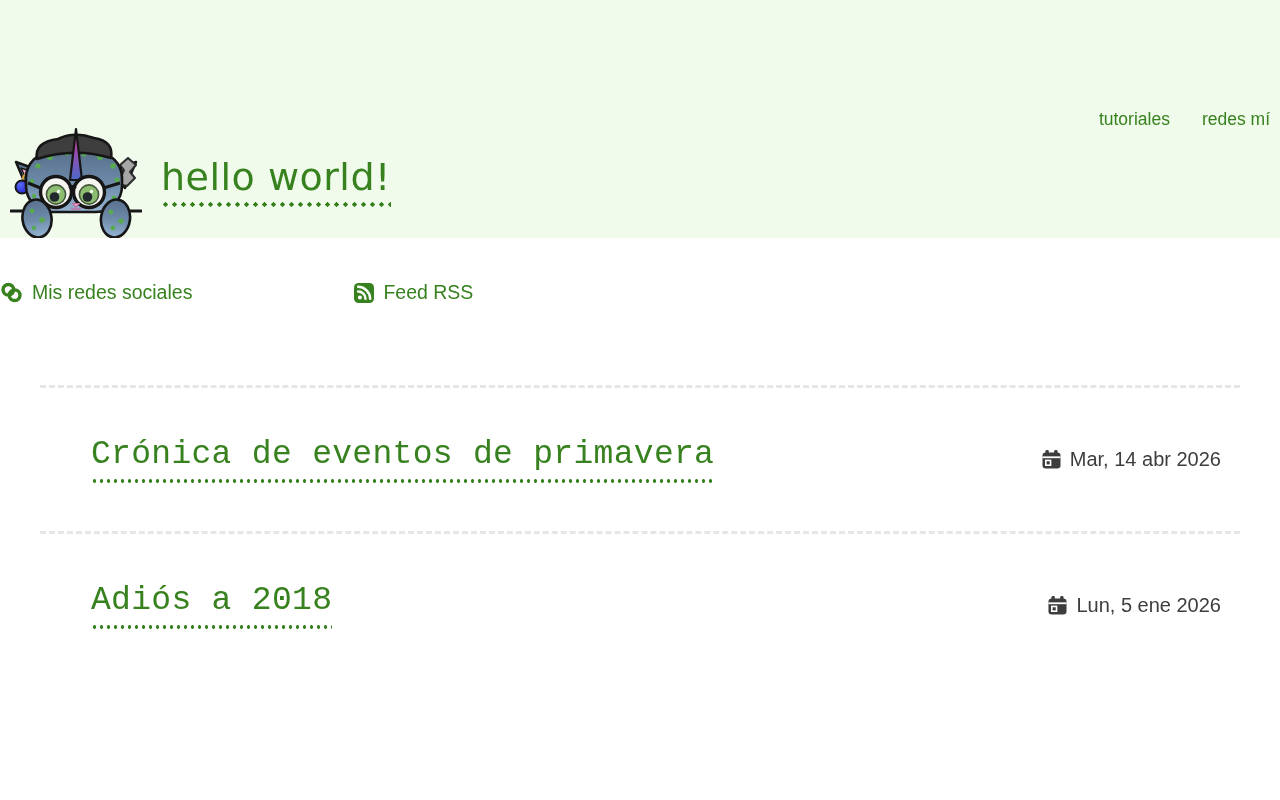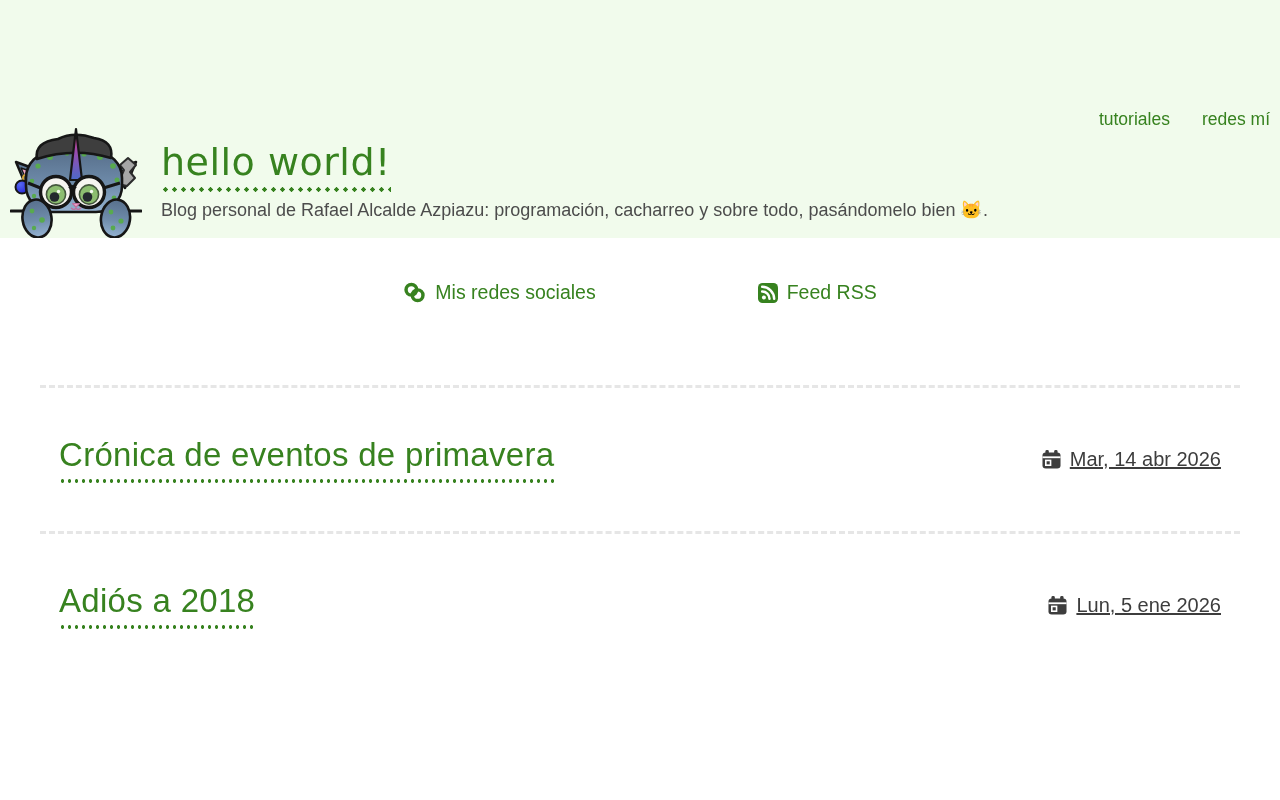--- a/index.html
+++ b/index.html
@@ -39,45 +39,45 @@
   .site-subtitle{
     margin:7px 0 0;font-size:18px;color:var(--subtitle_text,#4c4c4c);
   }
   .main-nav{display:flex;gap:32px;align-self:center;}
   .main-nav a{
     color:var(--accent,#37821f);font-size:17.5px;text-decoration:none;
   }
   
   .quick-links{
     margin-top:43px;
-    display:flex;justify-content:center;align-items:center;gap:162px;
+    display:flex;justify-content:flex-start;align-items:center;gap:162px;
   }
   .quick-link{
     display:flex;align-items:center;gap:9px;
     color:var(--accent,#37821f);font-size:19.5px;text-decoration:none;
   }
   .quick-link svg{display:block;}
   
   .posts{max-width:1200px;margin:81px auto 0;}
   .post{
     border-top:3px dashed var(--separator,#e6e6e6);
     padding:48px 19px;
     display:flex;align-items:center;justify-content:space-between;gap:30px;
   }
   .post-title{
-    font-family:Liberation Sans, sans-serif;
+    font-family:Liberation Mono, monospace;
     font-size:33px;font-weight:500;letter-spacing:.3px;
     color:var(--accent,#37821f);text-decoration:none;
     display:inline-block;padding-bottom:9px;line-height:1.15;
     background-image:radial-gradient(circle,var(--accent,#37821f) 1.7px,transparent 1.9px);
-    background-size:7px 4px;background-repeat:repeat-x;background-position:0 100%;
+    background-size:7px 4px;background-repeat:repeat-x;background-position:0 100%;margin-left:32px;
   }
   .post-date{
     display:flex;align-items:center;gap:9px;white-space:nowrap;
-    color:var(--date_text,#3d3d3d);font-size:20px;text-decoration:underline;
+    color:var(--date_text,#3d3d3d);font-size:20px;
   }
   .post-date svg{display:block;flex:none;}
 </style>
 </head>
 <body>
 
 <div class="page">
 
   <header class="site-header">
     <div class="brand">
@@ -154,21 +154,20 @@
               <circle cx="32" cy="94" r="2.8"></circle>
               <circle cx="24" cy="102" r="2.2"></circle>
             <circle cx="101" cy="86" r="2.4"></circle>
               <circle cx="111" cy="95" r="2.6"></circle>
               <circle cx="103" cy="102" r="2.4"></circle>
           </g>
         </svg>
       </a>
       <div class="brand-text">
         <h1><a href="#" class="site-title">hello world!</a></h1>
-        <p class="site-subtitle">Blog personal de Rafael Alcalde Azpiazu: programación, cacharreo y sobre todo, pasándomelo bien 🐱.</p>
       </div>
     </div>
     <nav class="main-nav">
       <a href="#">tutoriales</a>
       <a href="#">redes mí</a>
     </nav>
   </header>
 
   <div class="quick-links">
     <a href="#" class="quick-link">

